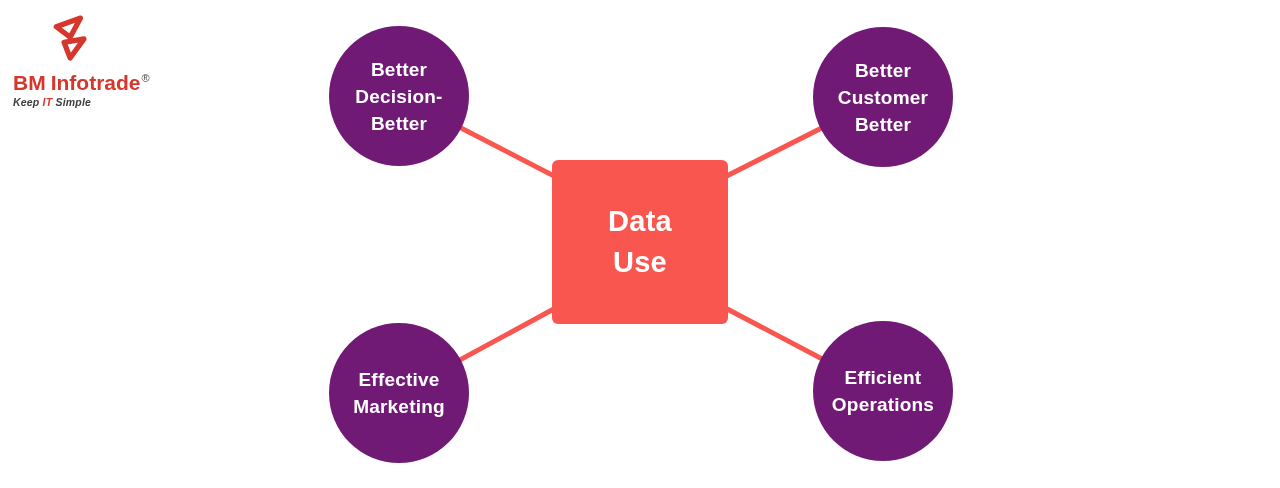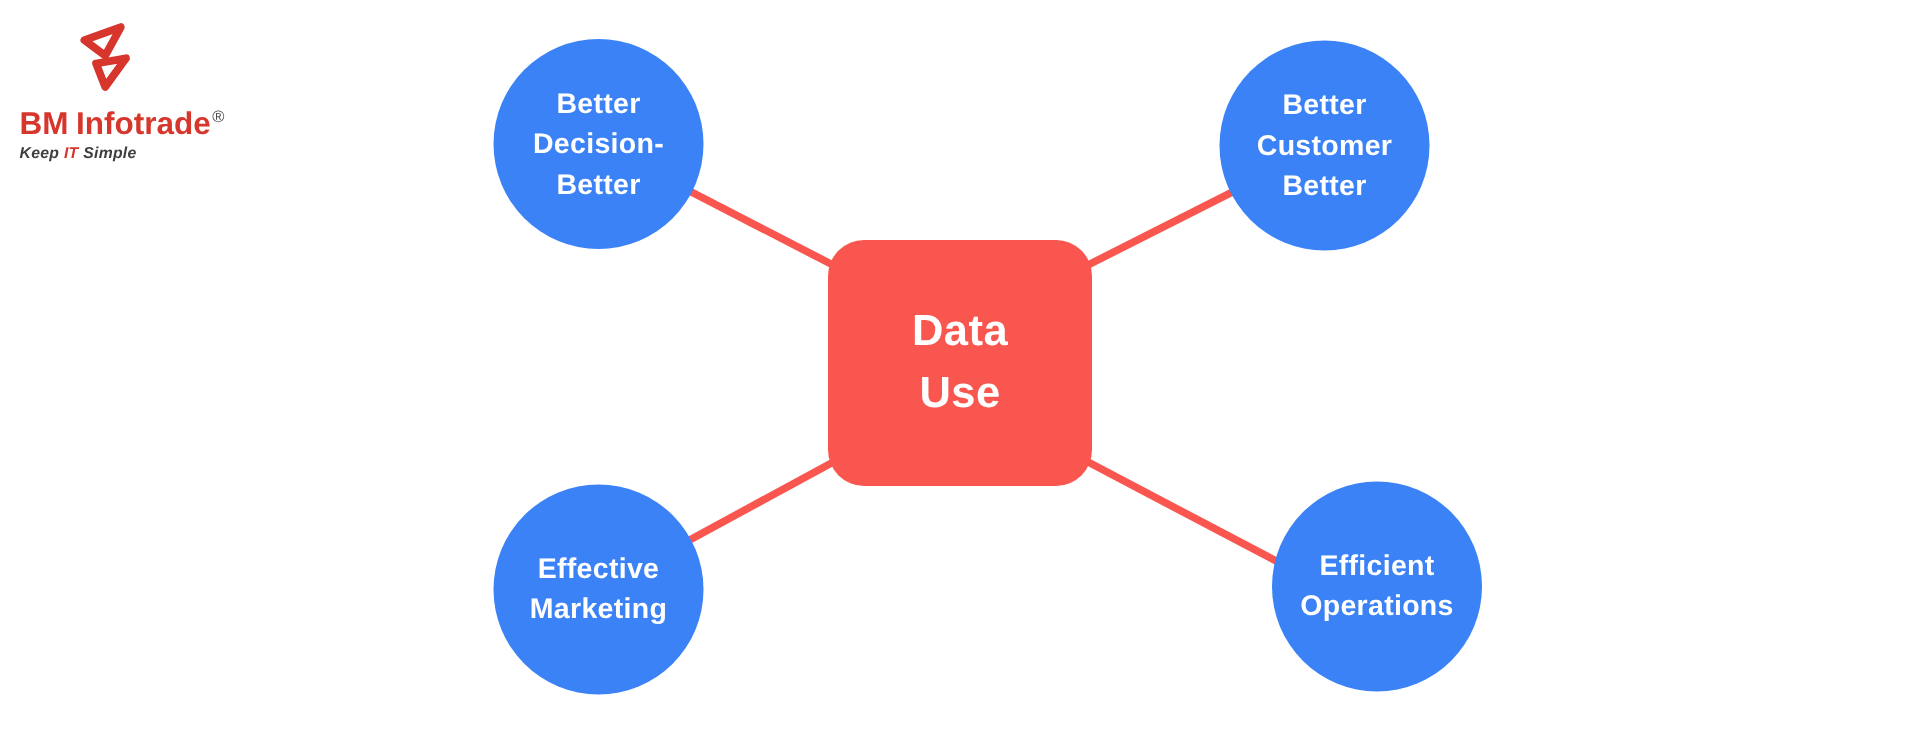--- a/index.html
+++ b/index.html
@@ -27,47 +27,47 @@
     stroke: #F8564E;
     stroke-width: 5;
   }
 
   
   .node {
     position: absolute;
     width: 140px;
     height: 140px;
     border-radius: 50%;
-    background: #3b82f6;
+    background: #701a75;
     color: #ffffff;
     display: flex;
     flex-direction: column;
     align-items: center;
     justify-content: center;
     text-align: center;
     font-weight: 700;
     font-size: 19px;
     line-height: 27px;
     letter-spacing: 0.2px;
   }
   .node span { display: block; }
 
   .node-tl { left: 329px; top: 26px; }
   .node-tr { left: 813px; top: 27px; }
   .node-bl { left: 329px; top: 323px; }
-  .node-br { left: 848px; top: 321px; }
+  .node-br { left: 813px; top: 321px; }
 
   
   .center-box {
     position: absolute;
     left: 552px;
     top: 160px;
     width: 176px;
     height: 164px;
-    border-radius: 24px;
+    border-radius: 6px;
     background: #F8564E;
     color: #ffffff;
     display: flex;
     flex-direction: column;
     align-items: center;
     justify-content: center;
     text-align: center;
     font-weight: 700;
     font-size: 29px;
     line-height: 41px;

